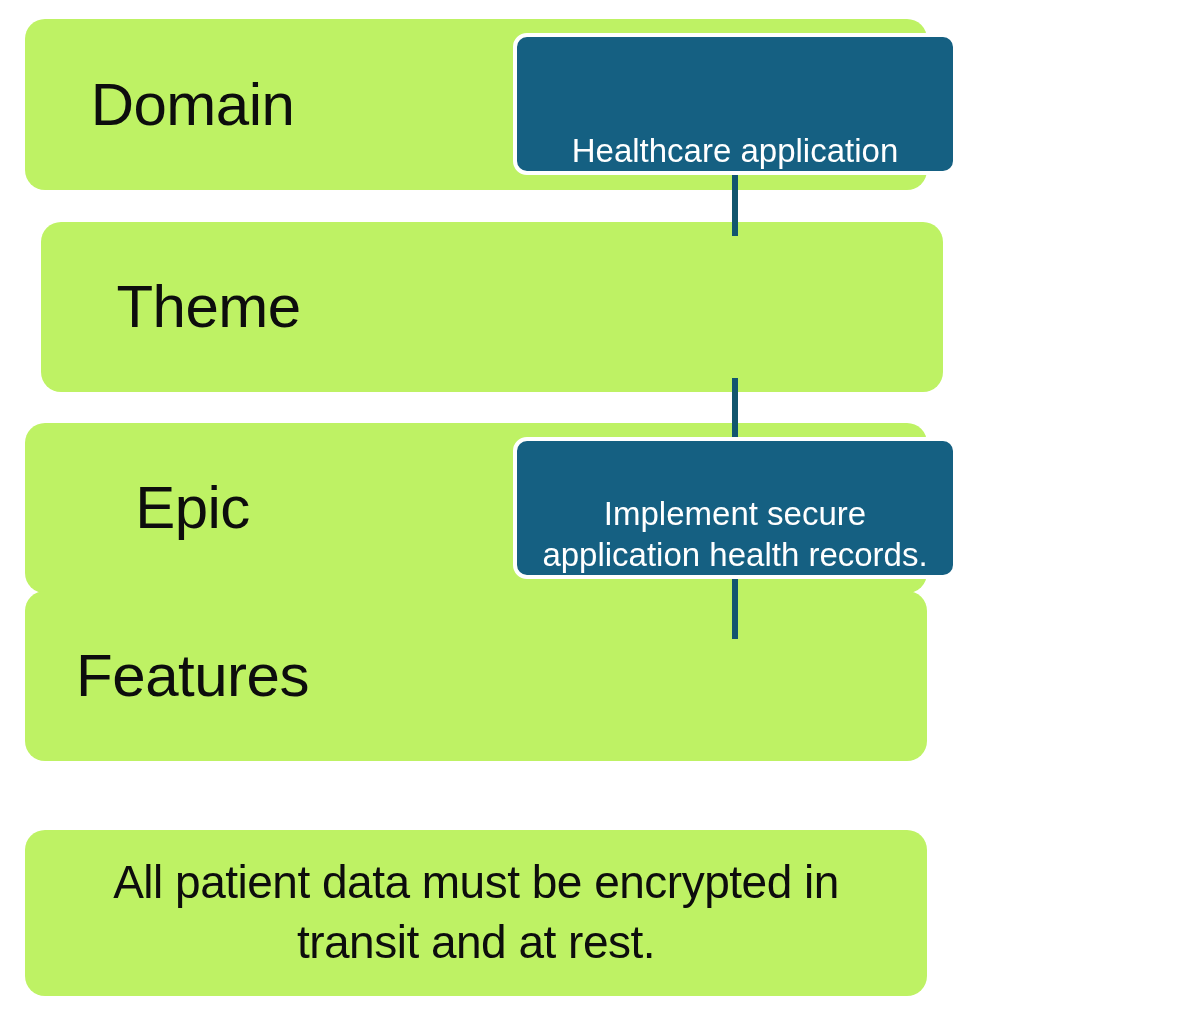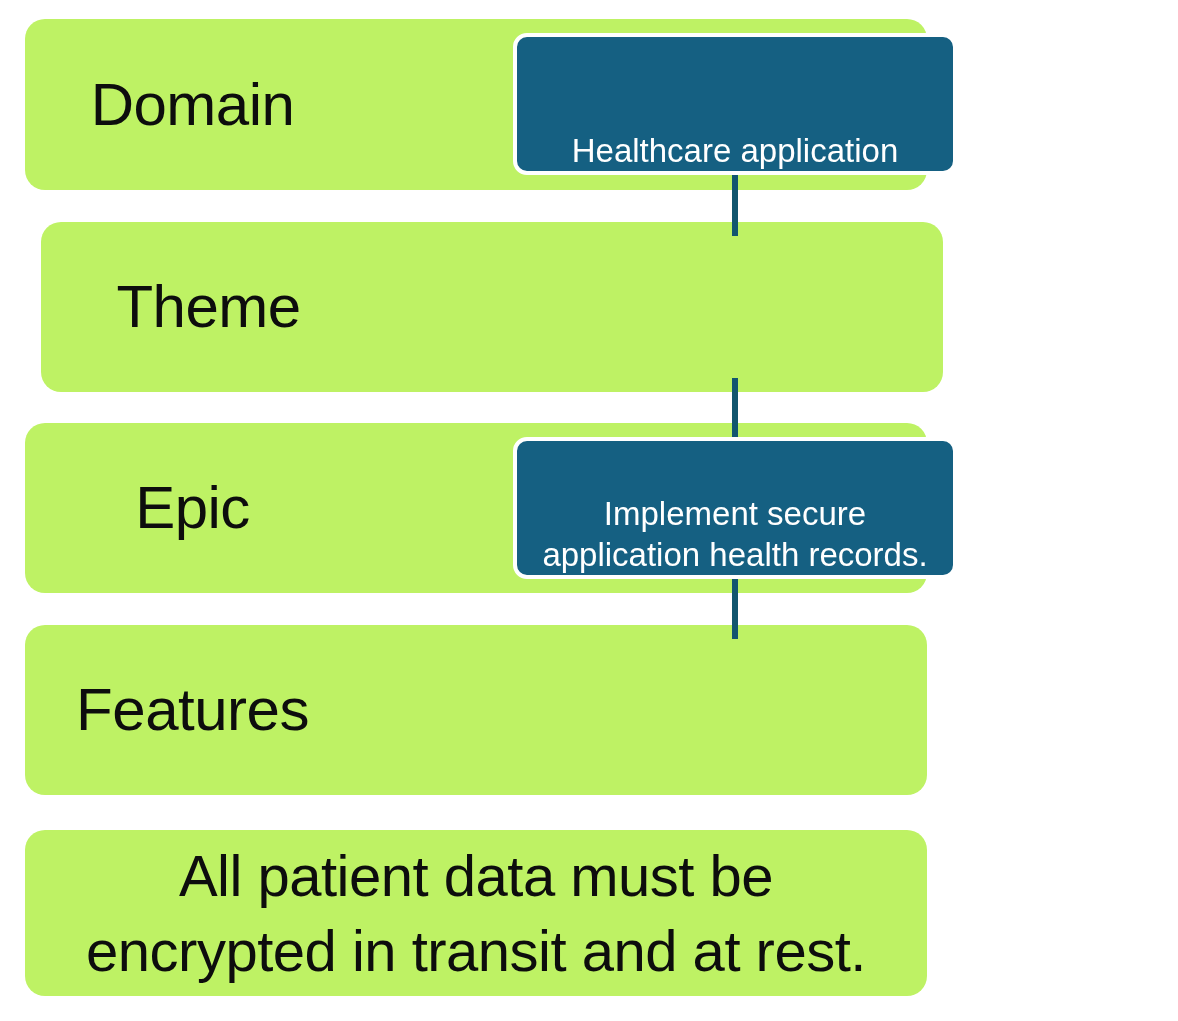--- a/index.html
+++ b/index.html
@@ -18,21 +18,21 @@
   .row {
     position: absolute;
     left: 25px;
     width: 902px;
     background: #bef264;
     border-radius: 20px;
   }
   .row-1 { top: 19px;  height: 171px; }
   .row-2 { top: 222px; height: 170px; margin-left: 16px; }
   .row-3 { top: 423px; height: 170px; }
-  .row-4 { top: 625px; height: 170px; }
+  .row-4 { top: 591px; height: 170px; }
   .row-note { top: 830px; height: 166px; }
 
   .row-label {
     position: absolute;
     left: 0;
     top: 0;
     width: 335px;
     height: 100%;
     display: flex;
     align-items: center;
@@ -77,21 +77,21 @@
     left: 0;
     top: 0;
     width: 100%;
     height: 100%;
     box-sizing: border-box;
     padding: 16px 40px;
     display: flex;
     align-items: center;
     justify-content: center;
     text-align: center;
-    font-size: 58px;
+    font-size: 46px;
     line-height: 1.3;
     color: #0d0d0d;
     letter-spacing: -0.5px;
   }
 </style>
 </head>
 <body>
 
 <div class="canvas">
 

